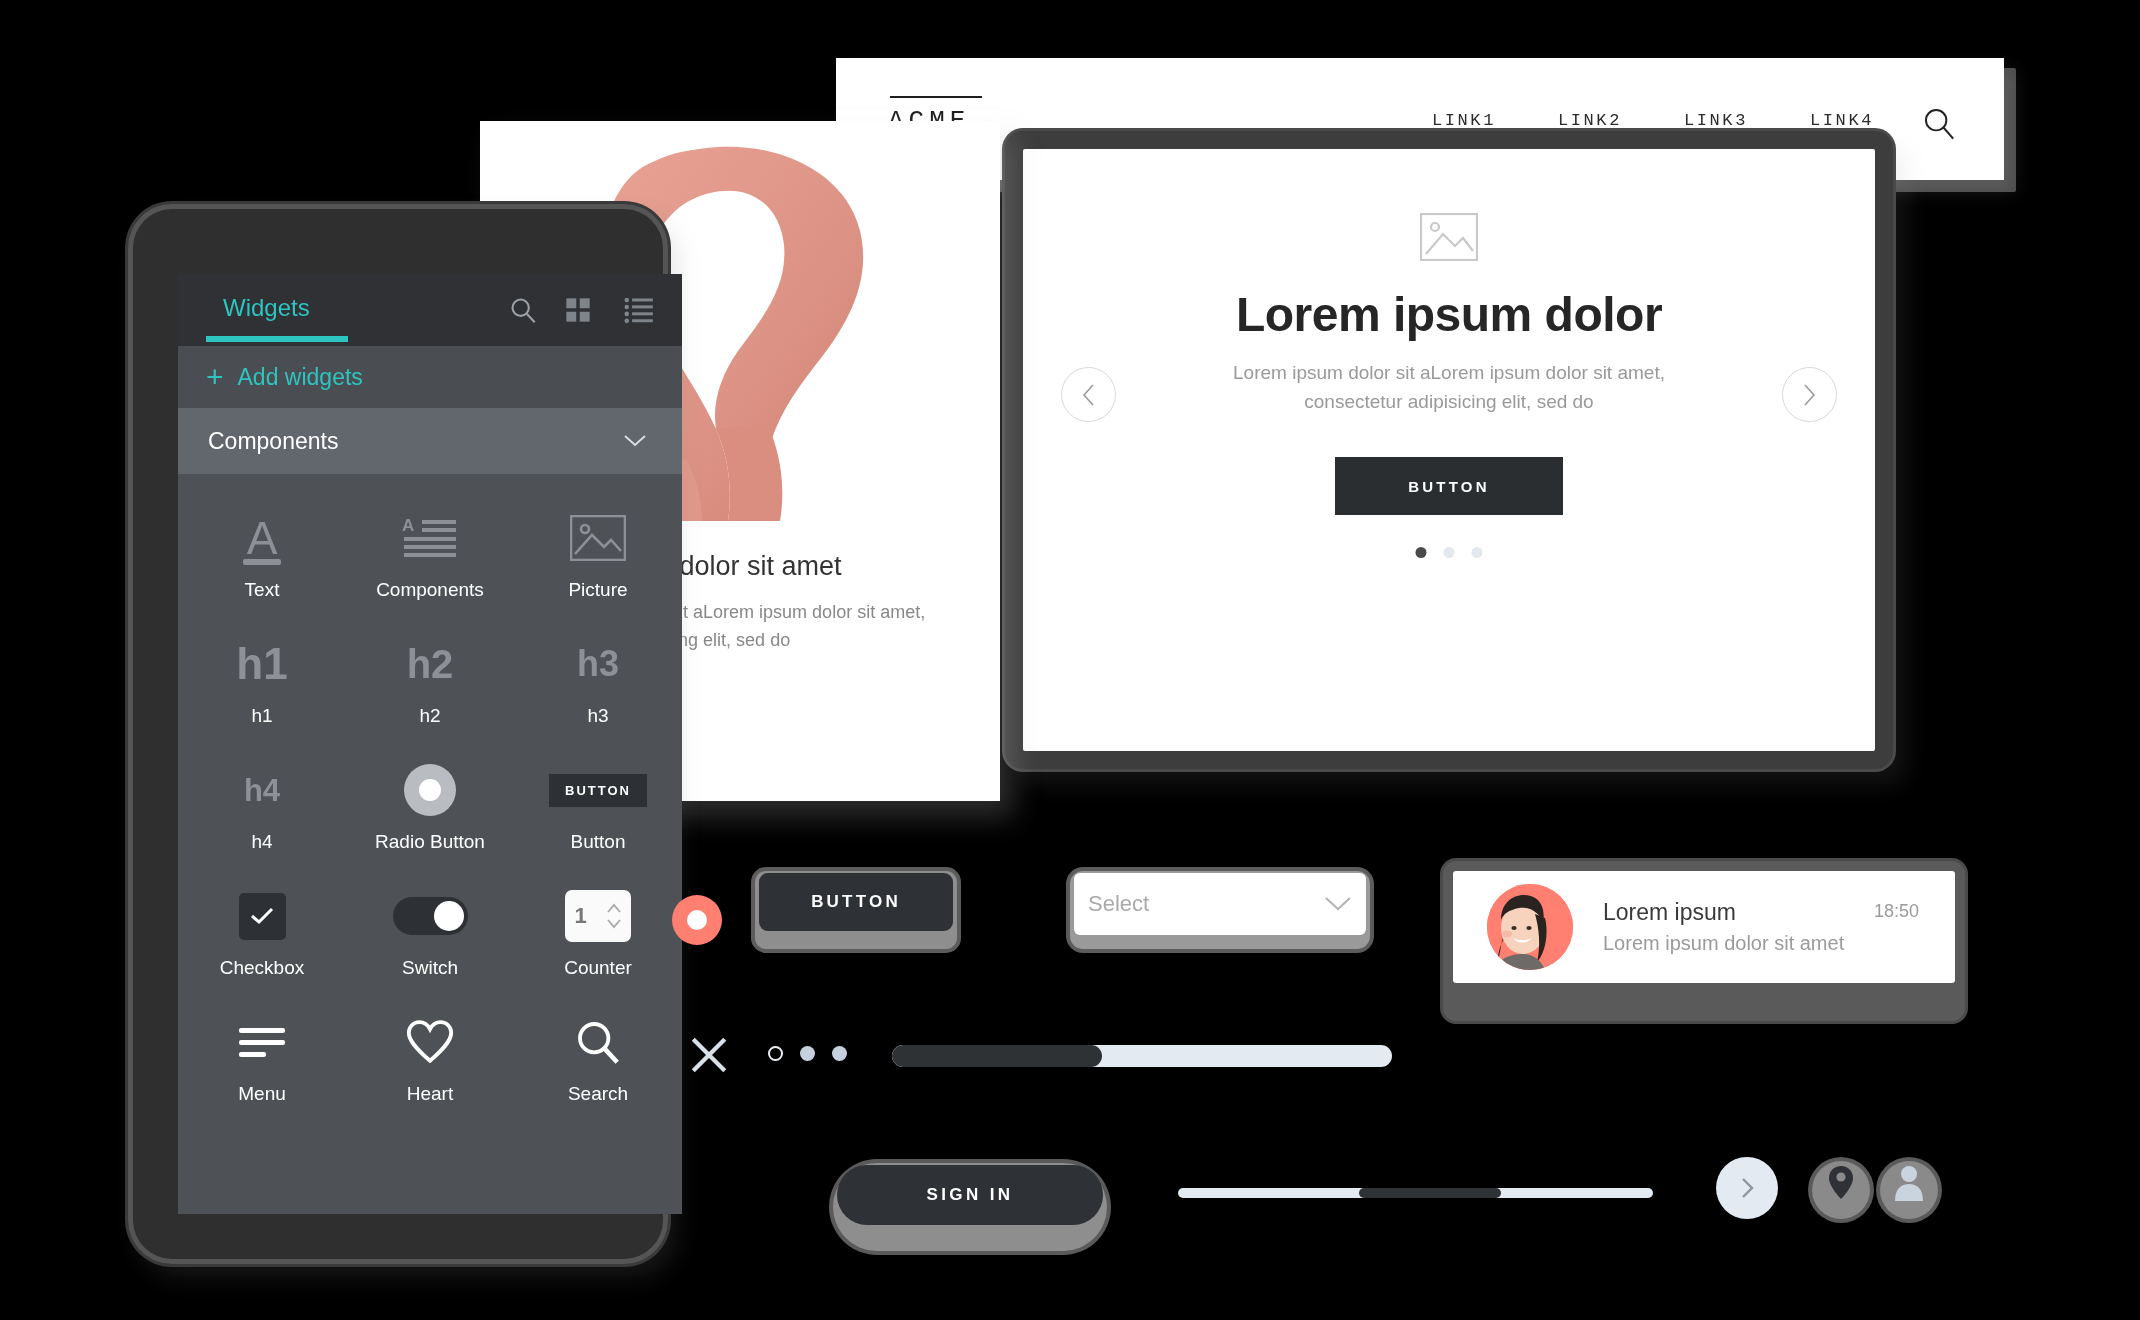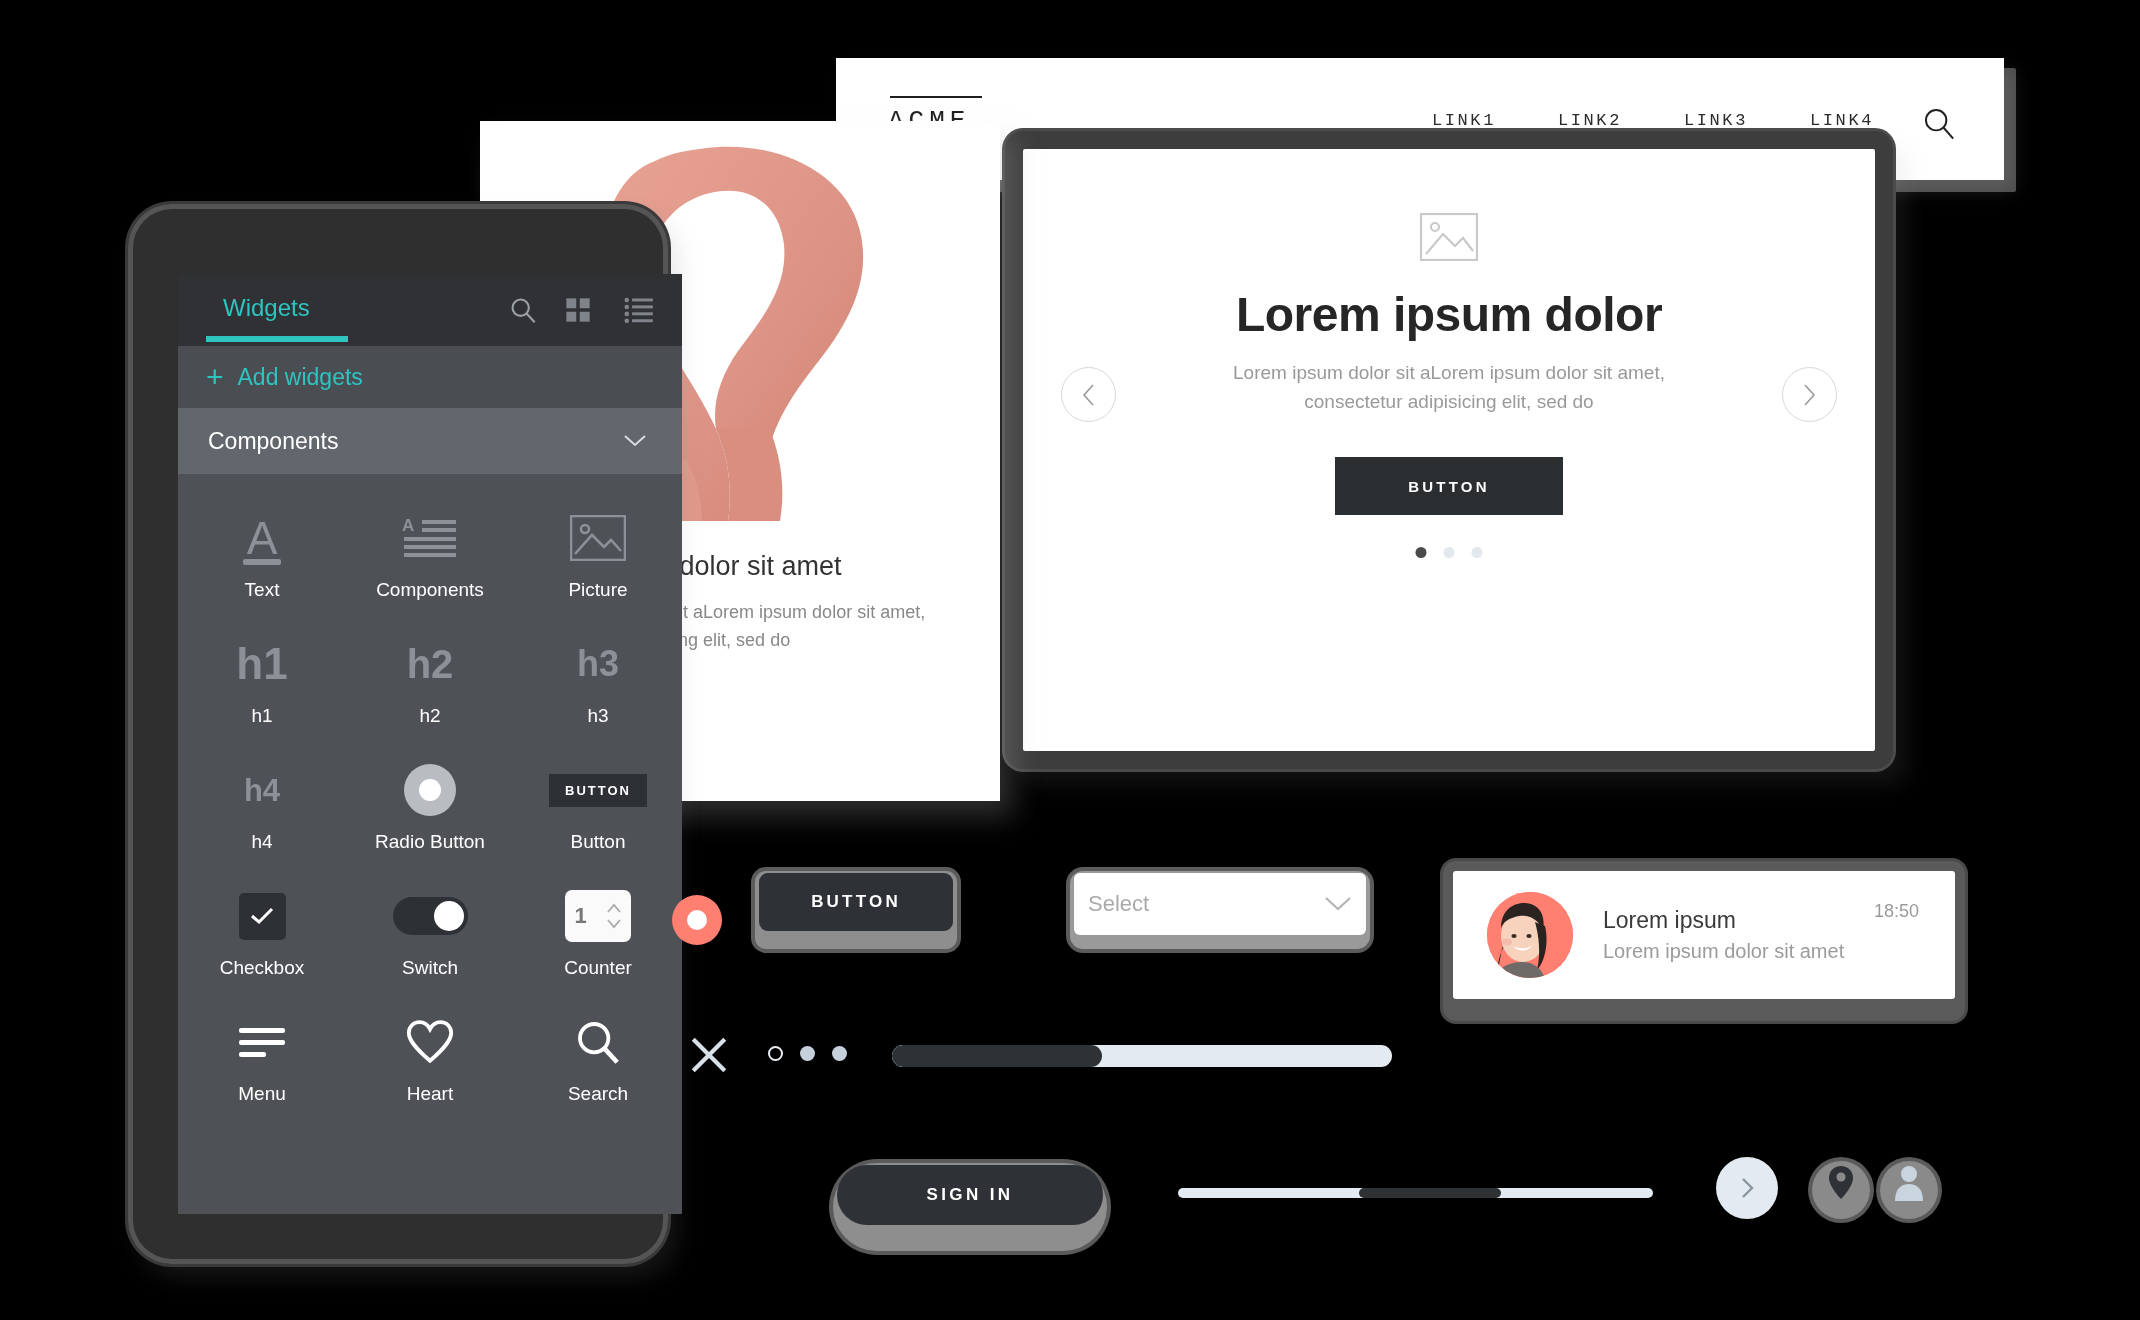--- a/index.html
+++ b/index.html
@@ -195,21 +195,21 @@
   }
   #select-3d .val { color:#aaa; font-size:22px; }
 
   
   #notif-card {
     position:absolute; left:1443px; top:845px; width:522px; height:160px;
     background:#5a5a5a; border-radius:13px; padding:10px;
     box-shadow: 0 0 0 3px #4a4a4a;
   }
   #notif-card .inner {
-    background:#fff; height:128px; border-radius:3px; position:relative; display:flex;
+    background:#fff; height:112px; border-radius:3px; position:relative; display:flex;
     align-items:center; padding: 0 34px;
   }
   #notif-avatar {
     width:86px; height:86px; border-radius:50%; background:#ff7f71; overflow:hidden;
     position:relative; flex:none;
   }
   #notif-texts { margin-left:30px; }
   #notif-name { font-size:23px; color:#3a3a3a; }
   #notif-sub { font-size:20px; color:#9b9b9b; margin-top:6px; }
   #notif-time { position:absolute; right:36px; top:30px; font-size:18px; color:#9b9b9b; }

